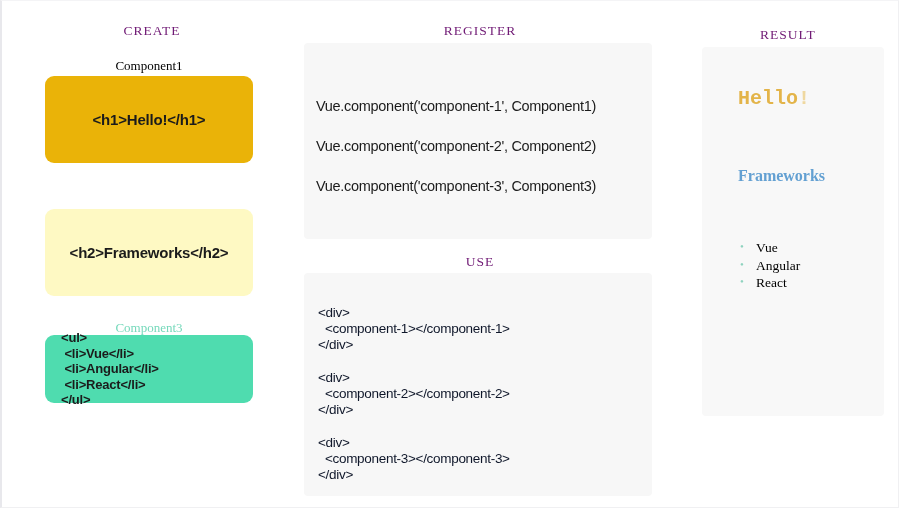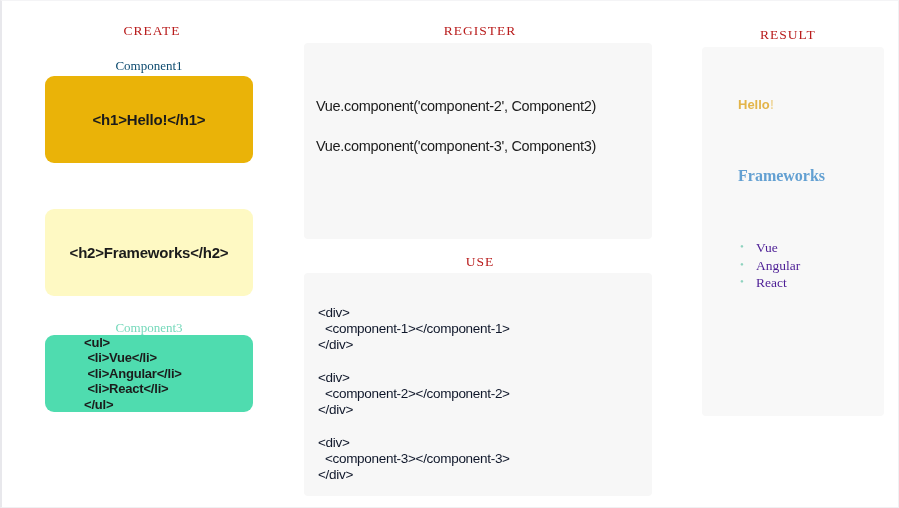--- a/index.html
+++ b/index.html
@@ -32,39 +32,39 @@
     top: 0;
   }
   .col-create   { left: 14px;  width: 272px; }
   .col-register { left: 290px; width: 376px; }
   .col-result   { left: 676px; width: 220px; }
 
   .section-title {
     font-family: "Liberation Serif", serif;
     font-size: 13.5px;
     letter-spacing: 1.0px;
-    color: #b91c1c;
+    color: #701a75;
     text-align: center;
     width: 100%;
   }
   .title-create   { position: absolute; top: 22px; left: 0; }
   .title-register { position: absolute; top: 22px; left: 0; }
   .title-use      { position: absolute; top: 253px; left: 0; }
   .title-result   { position: absolute; top: 26px; left: 0; }
 
   
   .comp-label {
     font-family: "Liberation Serif", serif;
     font-size: 13px;
     text-align: center;
     width: 208px;
     position: absolute;
     left: 29px;
   }
-  .comp-label-1 { top: 57px;  color: #0c4a6e; }
+  .comp-label-1 { top: 57px;  color: #000000; }
   .comp-label-2 { top: 190px; color: #7fb0e8; margin-top: 32px; }
   .comp-label-3 { top: 319px; color: #76d9bb; }
 
   .comp-box {
     position: absolute;
     left: 29px;
     width: 208px;
     border-radius: 9px;
     box-sizing: border-box;
     display: flex;
@@ -81,25 +81,25 @@
     letter-spacing: -0.2px;
   }
   .box-2 {
     top: 208px; height: 87px;
     background: #fef9c3;
     font-size: 15px;
     font-weight: 600;
     letter-spacing: -0.2px;
   }
   .box-3 {
-    top: 334px; height: 77px;
+    top: 334px; height: 68px;
     background: #4fdcaf;
     align-items: center;
     justify-content: flex-start;
-    padding-left: 39px;
+    padding-left: 16px;
   }
   .box-3 .code-list {
     font-size: 13px;
     font-weight: 600;
     line-height: 15.5px;
     white-space: pre;
     letter-spacing: -0.2px;
   }
 
   
@@ -154,24 +154,24 @@
   .panel-result {
     position: absolute;
     left: 24px; top: 46px;
     width: 182px; height: 369px;
     background: #f8f8f8;
     border-radius: 4px;
     box-sizing: border-box;
   }
   .result-h1 {
     position: absolute;
-    left: 36px; top: 50px;
-    font-family: Liberation Sans, sans-serif;
+    left: 36px; top: 40px;
+    font-family: Liberation Mono, monospace;
     font-weight: bold;
-    font-size: 13px;
+    font-size: 20px;
     color: #e3b449;
   }
   .result-h1 .bang { color: #efd8a0; }
   .result-h2 {
     position: absolute;
     left: 36px; top: 120px;
     font-family: "Liberation Serif", serif;
     font-weight: bold;
     font-size: 16px;
     color: #63a0d2;
@@ -179,21 +179,21 @@
   .result-list {
     position: absolute;
     left: 36px; top: 192px;
     margin: 0;
     padding: 0 0 0 18px;
     list-style: none;
   }
   .result-list li {
     font-family: "Liberation Serif", serif;
     font-size: 13.5px;
-    color: #4c1d95;
+    color: #000000;
     line-height: 17.5px;
     position: relative;
   }
   .result-list li::before {
     content: "\2022";
     position: absolute;
     left: -16px;
     top: -1px;
     font-size: 11px;
     color: #8fd3bf;
@@ -225,20 +225,21 @@
  &lt;li&gt;React&lt;/li&gt;
 &lt;/ul&gt;</span>
     </div>
   </div>
 
   <div class="col col-register">
     <div class="section-title title-register">REGISTER</div>
 
     <div class="panel panel-register">
       <div class="register-lines">
+        <div class="register-line">Vue.component('component-1', Component1)</div>
         <div class="register-line">Vue.component('component-2', Component2)</div>
         <div class="register-line">Vue.component('component-3', Component3)</div>
       </div>
     </div>
 
     <div class="section-title title-use">USE</div>
 
     <div class="panel panel-use">
       <div class="use-blocks">
         <div class="use-block">&lt;div&gt;

